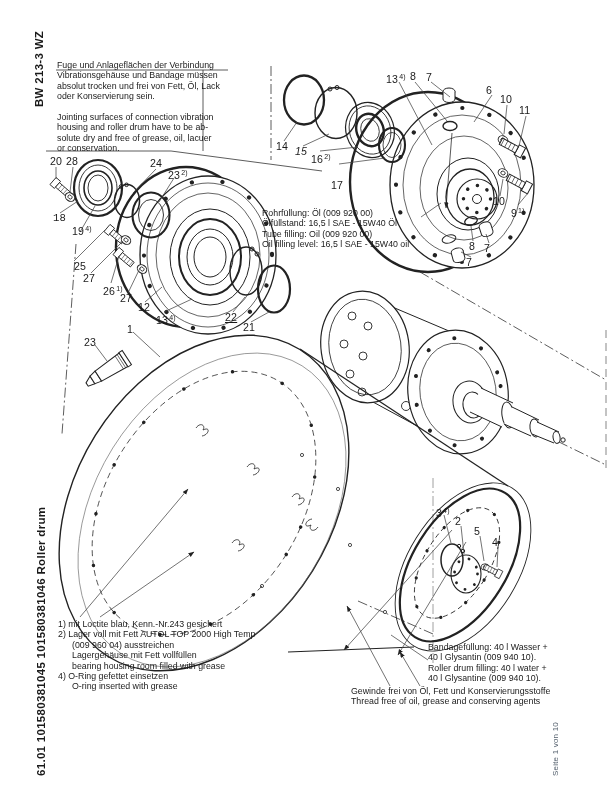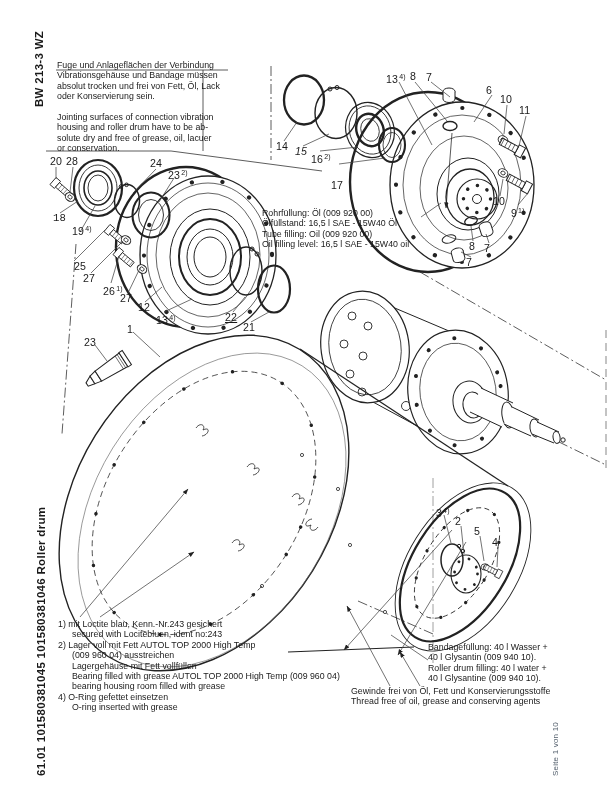--- a/index.html
+++ b/index.html
@@ -285,25 +285,23 @@
 
   <div class="note" style="left:262px;top:208px">
       <div class="tline">Rohrfüllung: Öl (009 920 00)</div>
       <div class="tline">Ölfüllstand: 16,5 l SAE - 15W40 Öl</div>
       <div class="tline">Tube filling: Oil (009 920 00)</div>
       <div class="tline">Oil filling level: 16,5 l SAE - 15W40 oil</div>
     </div>
 
   <div class="note" style="left:58px;top:619px">
       <div class="tline">1) mit Loctite blau, Kenn.-Nr.243 gesichert</div>
-      <div class="tline" style="padding-left: 14px;">secured with Locitebluen, ident no:243</div>
       <div class="tline">2) Lager voll mit Fett AUTOL TOP 2000 High Temp</div>
       <div class="tline" style="padding-left: 14px;">(009 960 04) ausstreichen</div>
       <div class="tline" style="padding-left: 14px;">Lagergehäuse mit Fett vollfüllen</div>
-      <div class="tline" style="padding-left: 14px;">Bearing filled with grease AUTOL TOP 2000 High Temp (009 960 04)</div>
       <div class="tline" style="padding-left: 14px;">bearing housing room filled with grease</div>
       <div class="tline">4) O-Ring gefettet einsetzen</div>
       <div class="tline" style="padding-left: 14px;">O-ring inserted with grease</div>
     </div>
 
   <div class="note" style="left:428px;top:642px">
       <div class="tline">Bandagefüllung: 40 l Wasser +</div>
       <div class="tline">40 l Glysantin (009 940 10).</div>
       <div class="tline">Roller drum filling: 40 l water +</div>
       <div class="tline">40 l Glysantine (009 940 10).</div>

